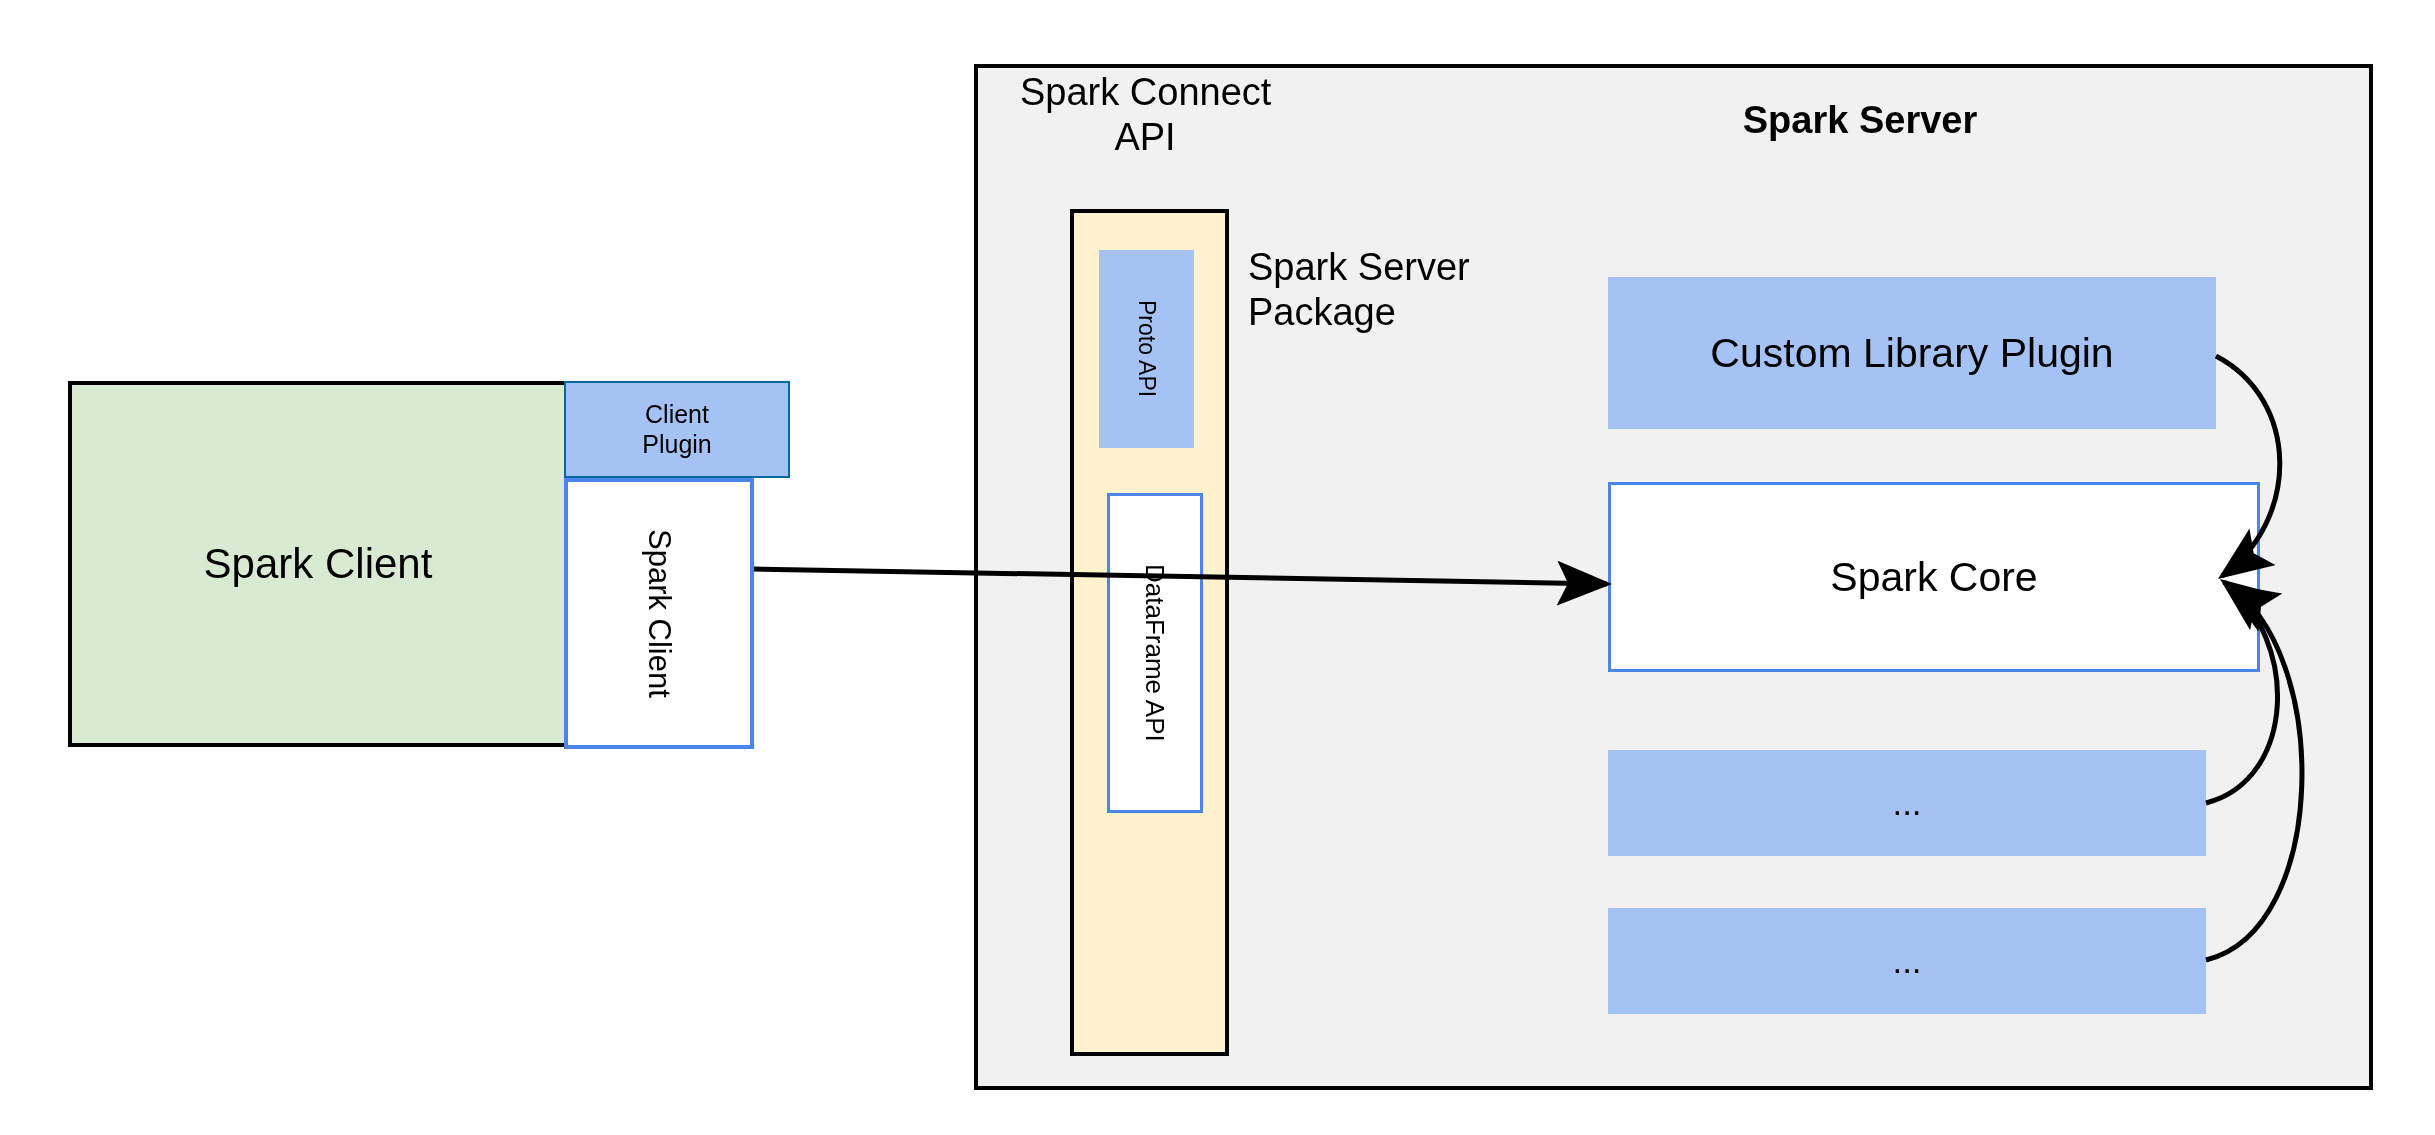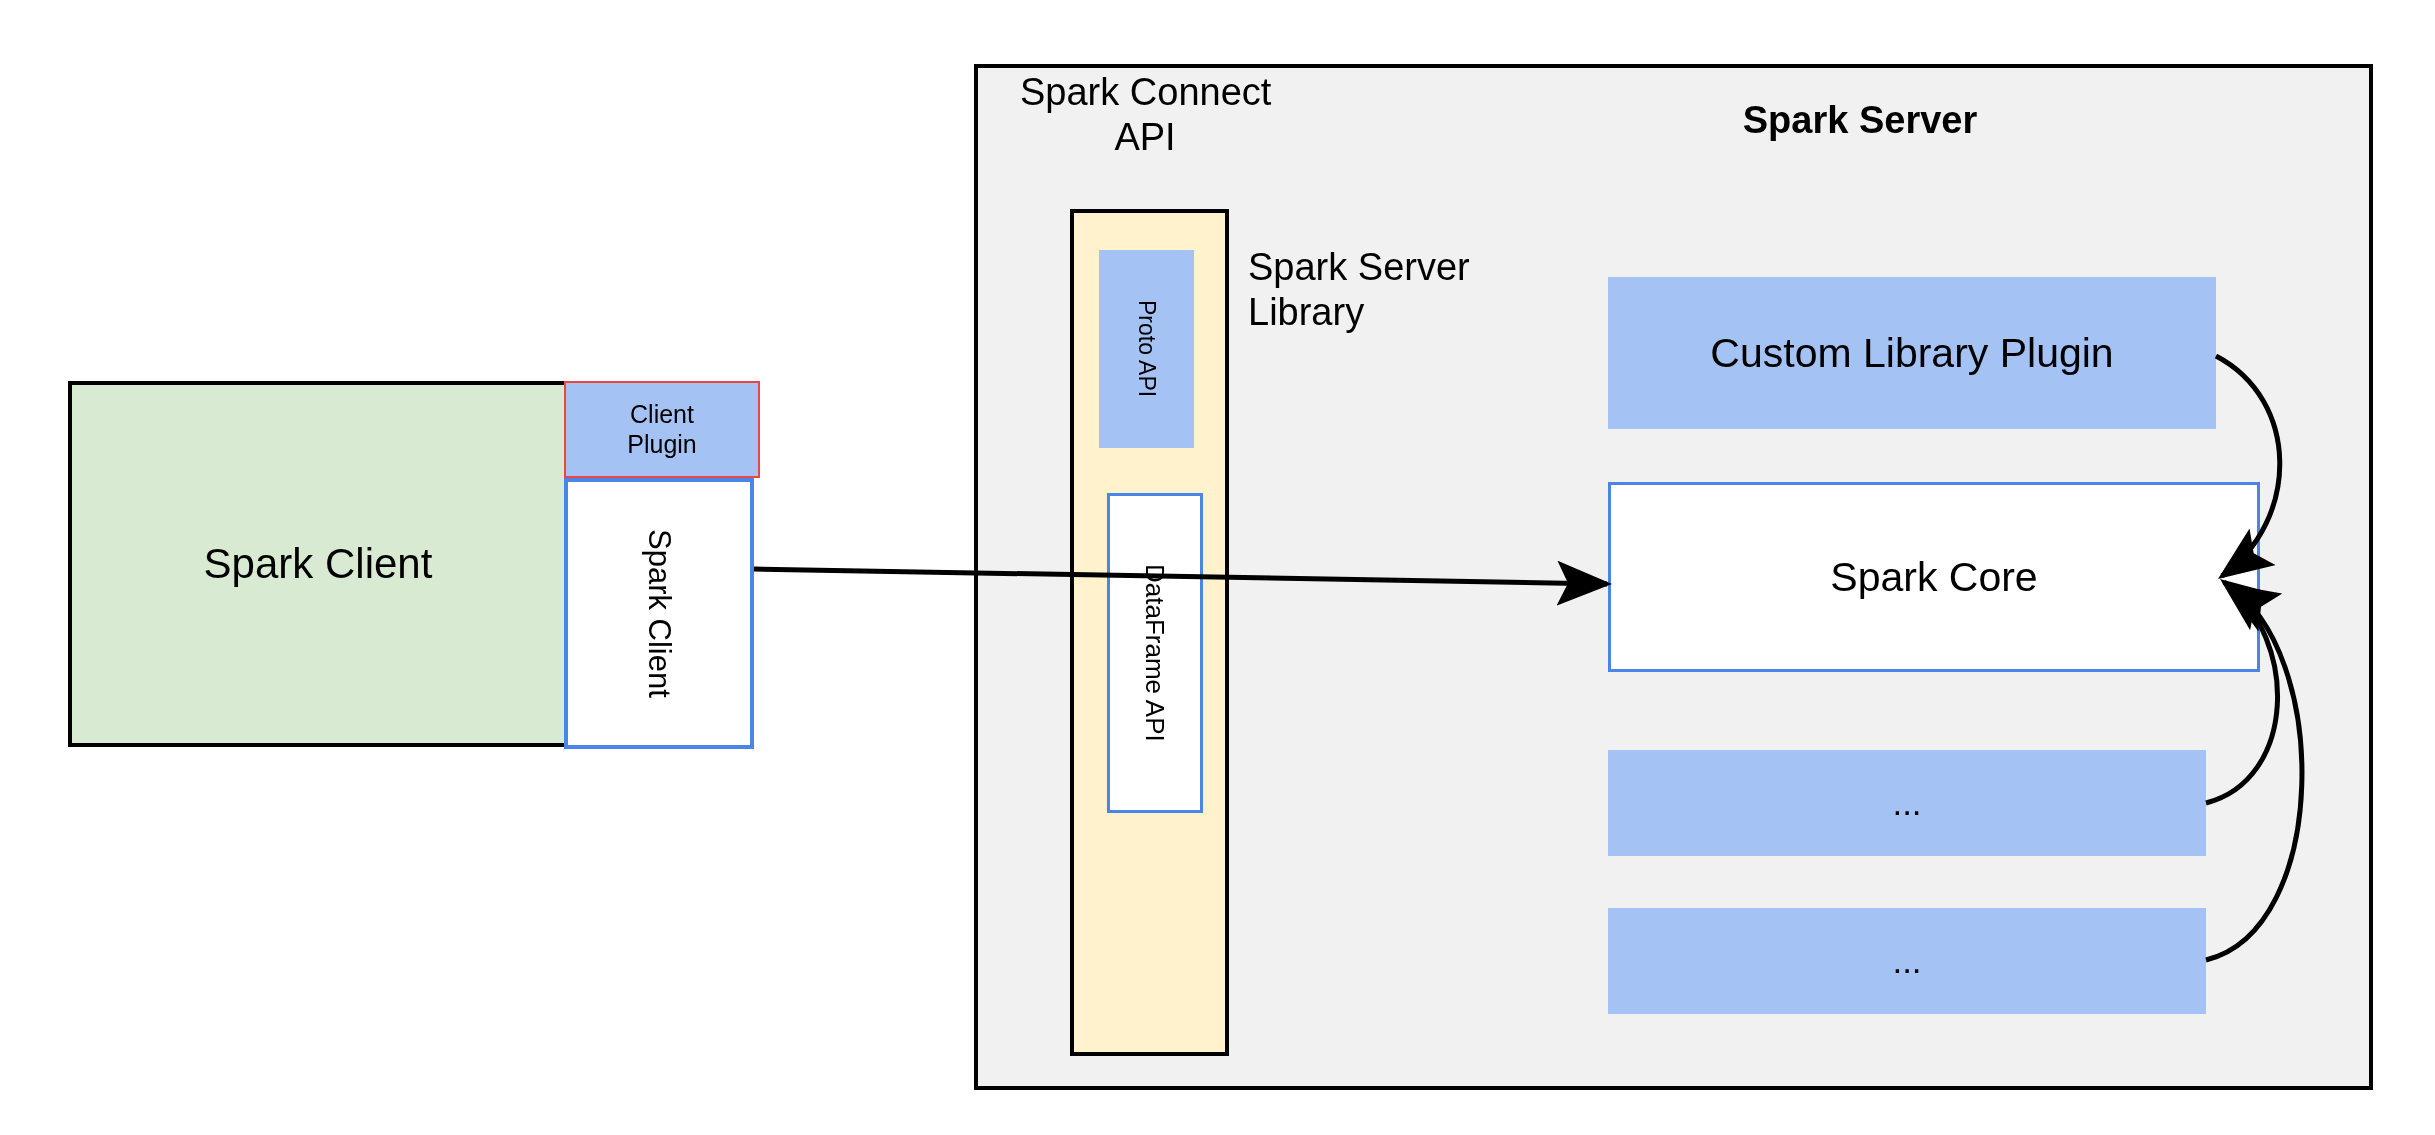--- a/index.html
+++ b/index.html
@@ -35,24 +35,24 @@
     width: 500px;
     height: 366px;
     background: #d9ead3;
     border: 4px solid #000000;
     font-size: 42px;
   }
 
   #client-package-box {
     left: 564px;
     top: 381px;
-    width: 196px;
+    width: 226px;
     height: 97px;
     background: #a4c2f4;
-    border: 2px solid #ef4444;
+    border: 2px solid #0369a1;
     font-size: 25px;
   }
 
   #spark-client-box {
     left: 564px;
     top: 478px;
     width: 190px;
     height: 271px;
     background: #ffffff;
     border: 4px solid #4a86e8;
@@ -211,21 +211,21 @@
   <div class="box" id="proto-api-box">
     <span class="vtext">Proto API</span>
   </div>
 
   <div class="box" id="dataframe-api-box">
     <span class="vtext">DataFrame API</span>
   </div>
 
   <div class="box" id="spark-server-library-label">
     <span>Spark Server</span>
-    <span>Library</span>
+    <span>Package</span>
   </div>
 
   <div class="box" id="custom-library-plugin-box">Custom Library Plugin</div>
   <div class="box" id="spark-core-box">Spark Core</div>
   <div class="box" id="ellipsis-box-1">...</div>
   <div class="box" id="ellipsis-box-2">...</div>
 
   <div class="box" id="client-app-box">
     <div>
       <div>Spark Client</div>

